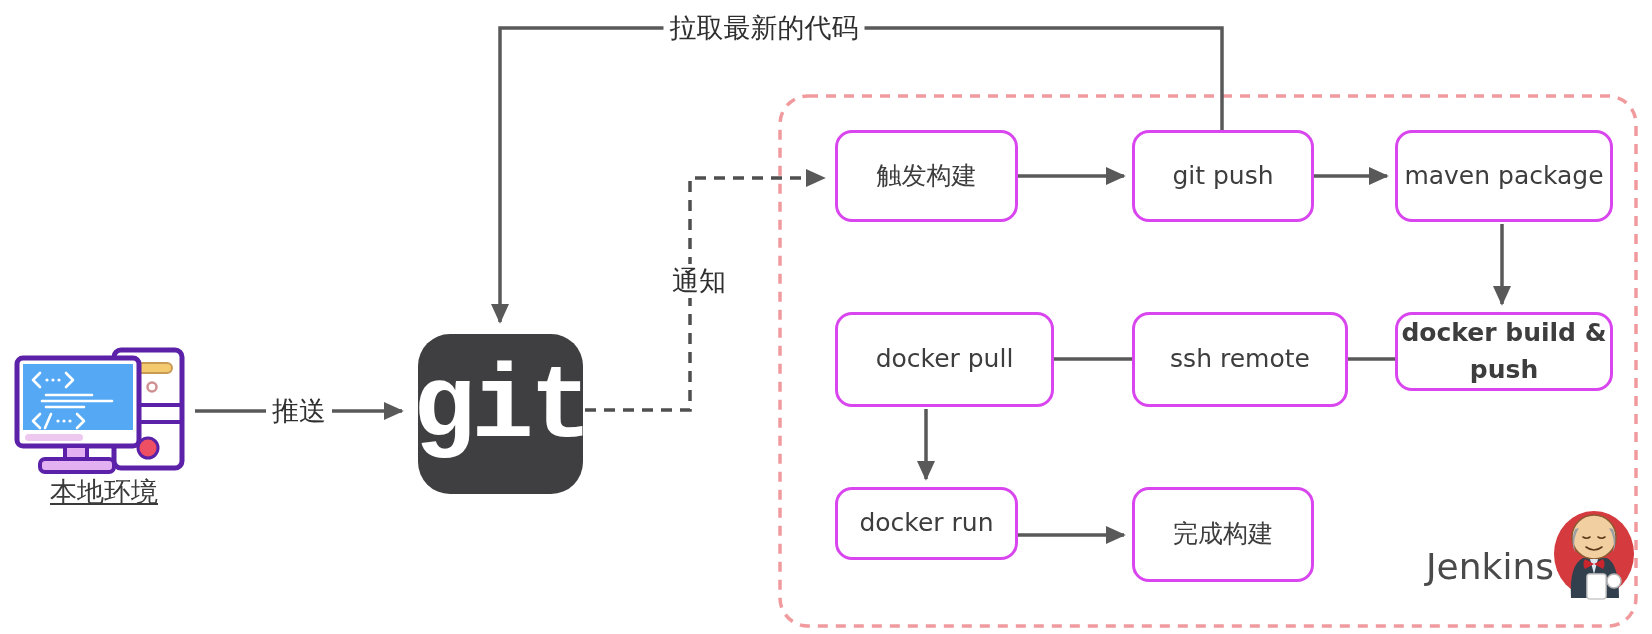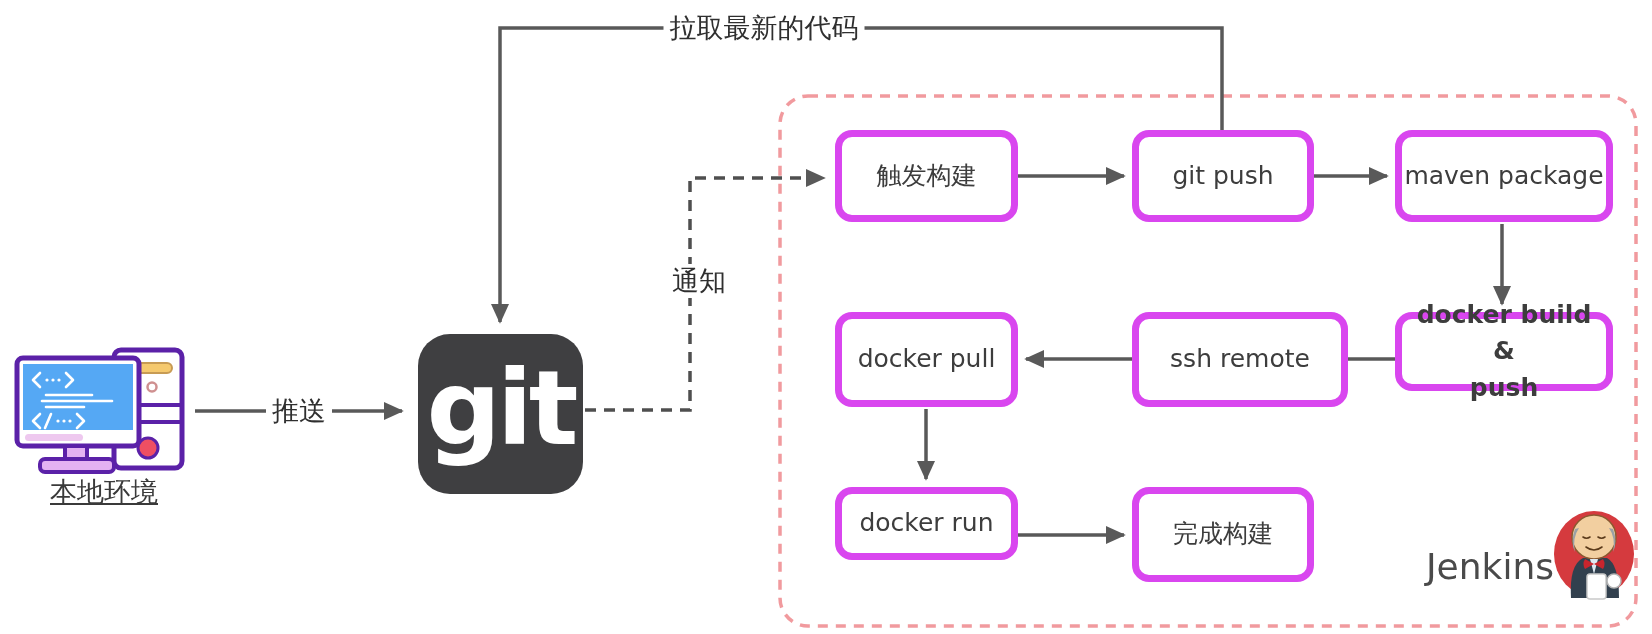--- a/index.html
+++ b/index.html
@@ -3,36 +3,36 @@
 <meta charset="utf-8">
 <style>
   html,body{margin:0;padding:0;background:#ffffff;}
   #stage{
     position:relative;width:1652px;height:634px;background:#ffffff;overflow:hidden;
     font-family:"DejaVu Sans","Liberation Sans",sans-serif;color:#3d3d3d;
   }
   #wires{position:absolute;left:0;top:0;width:1652px;height:634px;}
   .node{
     position:absolute;box-sizing:border-box;background:#ffffff;
-    border:7px solid #d946ef;border-radius:17px;
+    border:3px solid #d946ef;border-radius:17px;
     display:flex;flex-direction:column;align-items:center;justify-content:center;
     font-size:25px;color:#3d3d3d;line-height:1.45;text-align:center;
   }
   .lineLabel{
     position:absolute;transform:translateX(-50%);background:#ffffff;
     padding:1px 6px;font-size:27px;color:#2f2f2f;white-space:nowrap;line-height:1.2;
   }
   .plainLabel{
     position:absolute;transform:translateX(-50%);
     font-size:27px;color:#3a3a3a;white-space:nowrap;line-height:1.2;text-decoration:underline;
   }
   #git-icon{
     position:absolute;left:418px;top:334px;width:165px;height:160px;
     background:#3f3f41;border-radius:32px;
-    display:flex;align-items:center;justify-content:center;
+    display:flex;align-items:center;justify-content:center;font-family:Liberation Mono, monospace;
   }
   #git-icon span{
     color:#ffffff;font-size:104px;font-weight:700;letter-spacing:-4px;
     line-height:1;transform:translateY(-6px);
   }
   #jenkins-label{
     position:absolute;transform:translateX(-50%);
     font-size:36px;color:#4a4a4a;white-space:nowrap;
   }
   .iconWrap{position:absolute;}
@@ -138,21 +138,21 @@
   <div class="node" style="left:1395px;top:130px;width:218px;height:92px;">
     <span>maven package</span>
   </div>
   <div class="node" style="left:1395px;top:312px;width:218px;height:79px;font-weight:bold;">
     <span>docker build &amp;</span>
     <span>push</span>
   </div>
   <div class="node" style="left:1132px;top:312px;width:216px;height:95px;">
     <span>ssh remote</span>
   </div>
-  <div class="node" style="left:835px;top:312px;width:183px;height:95px;">
+  <div class="node" style="left:835px;top:312px;width:219px;height:95px;">
     <span>docker pull</span>
   </div>
   <div class="node" style="left:835px;top:487px;width:183px;height:73px;">
     <span>docker run</span>
   </div>
   <div class="node" style="left:1132px;top:487px;width:182px;height:95px;">
     <span>完成构建</span>
   </div>
 
   <div class="lineLabel" style="left:764px;top:11px;">拉取最新的代码</div>

